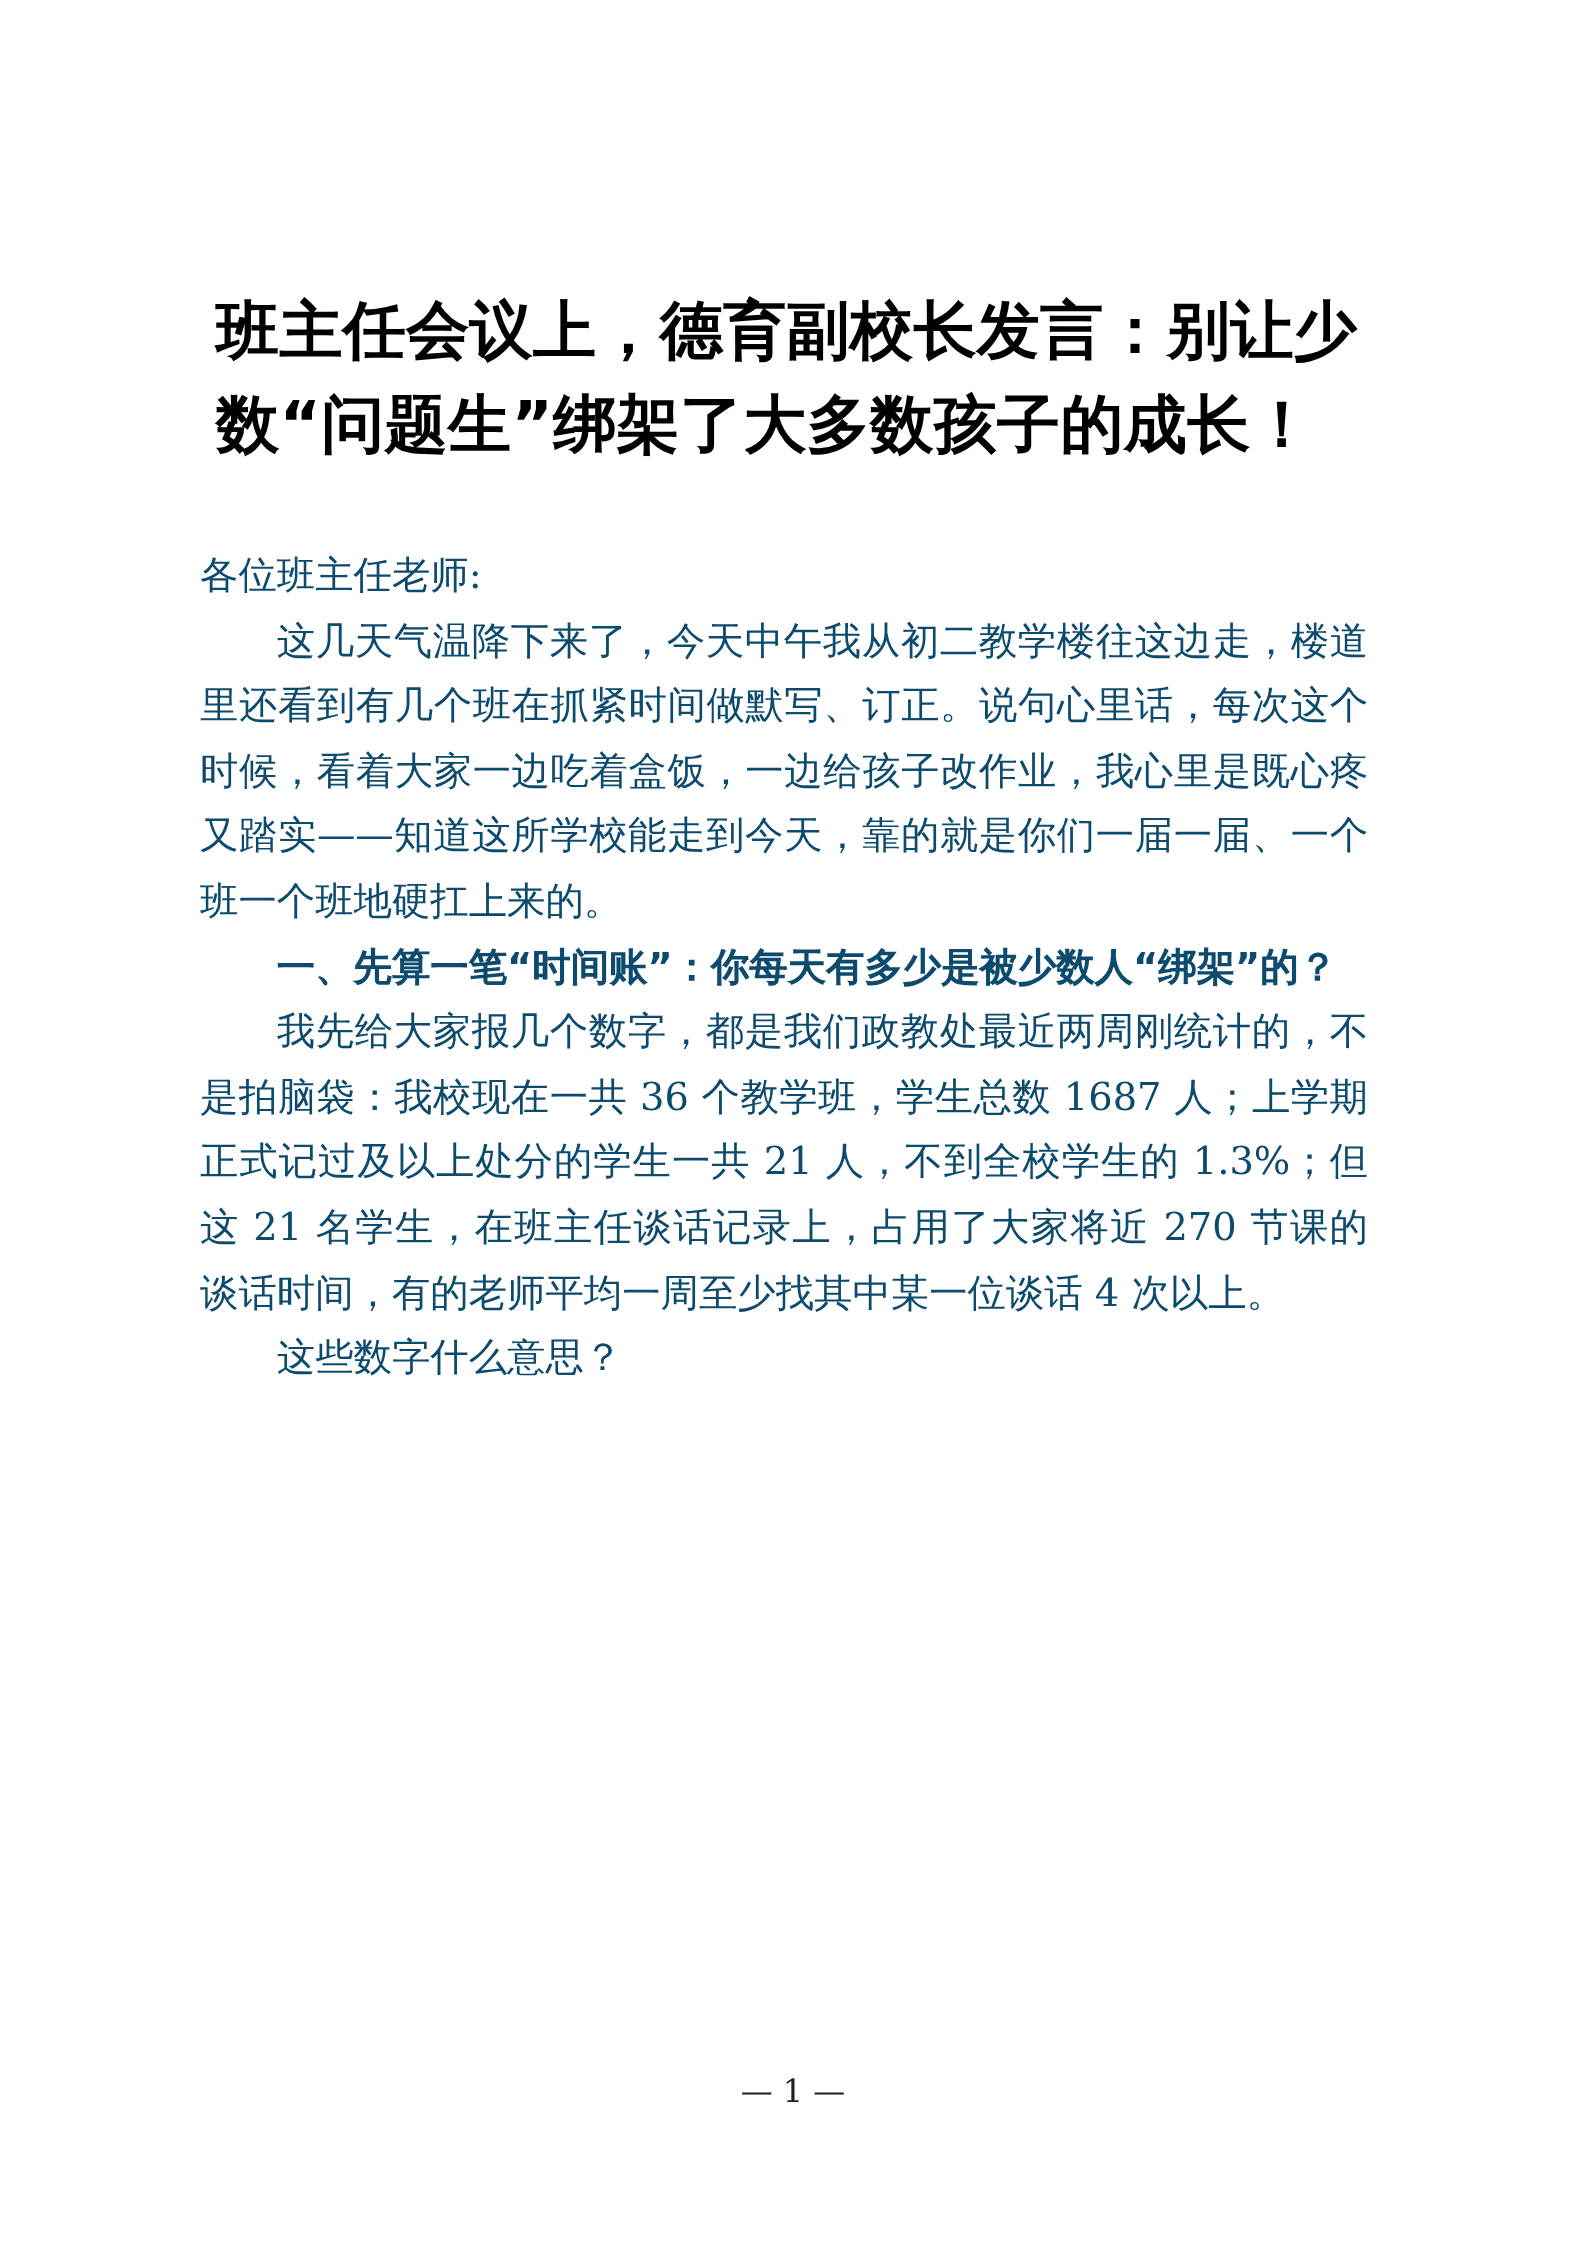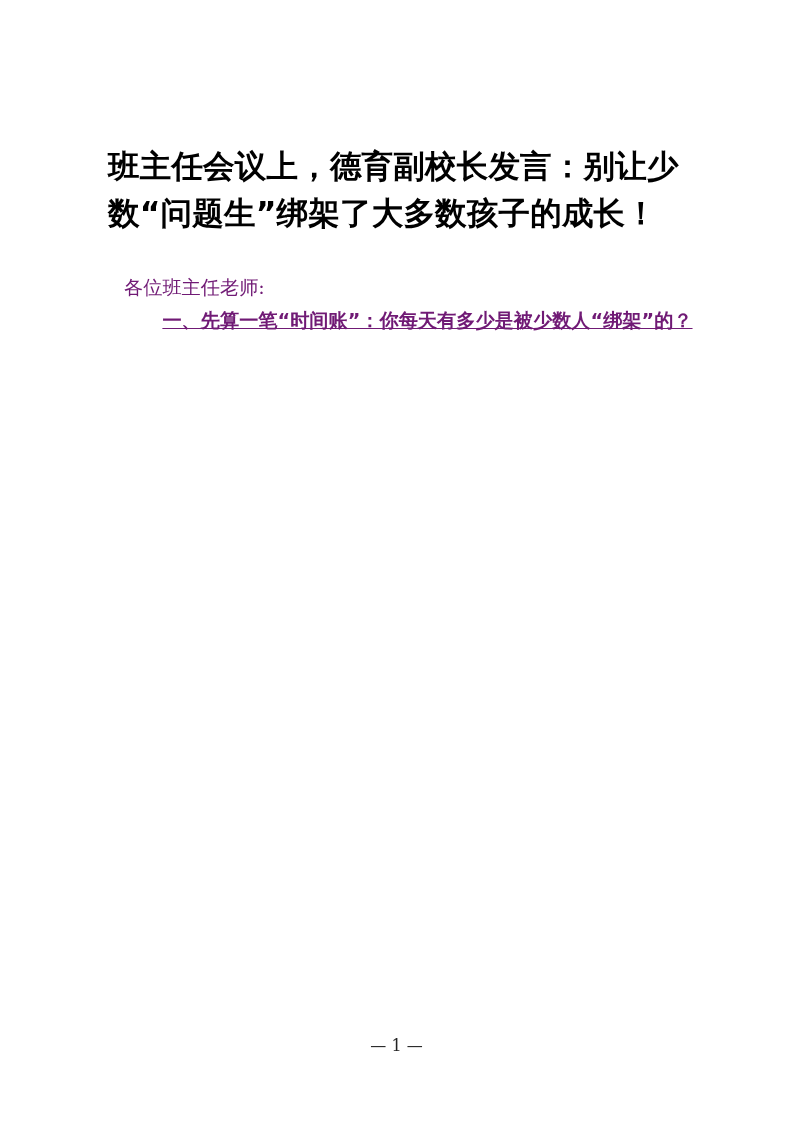--- a/index.html
+++ b/index.html
@@ -5,37 +5,40 @@
   html, body { margin: 0; padding: 0; background: #ffffff; }
   body { width: 793px; height: 1122px; position: relative; overflow: hidden; }
   .page { position: absolute; left: 0; top: 0; width: 793px; height: 804px; background: #fff; }
   .title {
     position: absolute; left: 108px; top: 143px; width: 584px;
     font-family: "DejaVu Sans", sans-serif; font-weight: bold;
     font-size: 31.5px; line-height: 47px; color: #000;
     letter-spacing: 0.2px; margin: 0;
   }
   .body {
-    position: absolute; left: 124px; top: 272px; width: 584px;
+    position: absolute; left: 100px; top: 272px; width: 584px;
     font-family: "DejaVu Serif", serif; font-size: 19.2px;
-    line-height: 32.6px; color: #701a75; text-align: justify;
+    line-height: 32.6px; color: #0c4a6e; text-align: justify;
   }
   .body p { margin: 0; }
   .indent { text-indent: 2em; }
-  .heading { font-family: "DejaVu Sans", sans-serif; font-weight: bold; text-decoration: underline; }
+  .heading { font-family: "DejaVu Sans", sans-serif; font-weight: bold; }
   .pagenum {
     position: absolute; left: 0; width: 793px; top: 1036px; text-align: center;
     font-family: "DejaVu Serif", serif; font-size: 16px; color: #222;
   }
 </style>
 </head>
 <body>
 
 <div class="page">
   <h1 class="title">班主任会议上，德育副校长发言：别让少数“问题生”绑架了大多数孩子的成长！</h1>
 
   <div class="body">
     <p>各位班主任老师:</p>
+    <p class="indent">这几天气温降下来了，今天中午我从初二教学楼往这边走，楼道里还看到有几个班在抓紧时间做默写、订正。说句心里话，每次这个时候，看着大家一边吃着盒饭，一边给孩子改作业，我心里是既心疼又踏实——知道这所学校能走到今天，靠的就是你们一届一届、一个班一个班地硬扛上来的。</p>
     <p class="indent heading">一、先算一笔“时间账”：你每天有多少是被少数人“绑架”的？</p>
+    <p class="indent">我先给大家报几个数字，都是我们政教处最近两周刚统计的，不是拍脑袋：我校现在一共 36 个教学班，学生总数 1687 人；上学期正式记过及以上处分的学生一共 21 人，不到全校学生的 1.3%；但这 21 名学生，在班主任谈话记录上，占用了大家将近 270 节课的谈话时间，有的老师平均一周至少找其中某一位谈话 4 次以上。</p>
+    <p class="indent">这些数字什么意思？</p>
   </div>
 
   <div class="pagenum">— 1 —</div>
 </div>
 
 </body></html>

